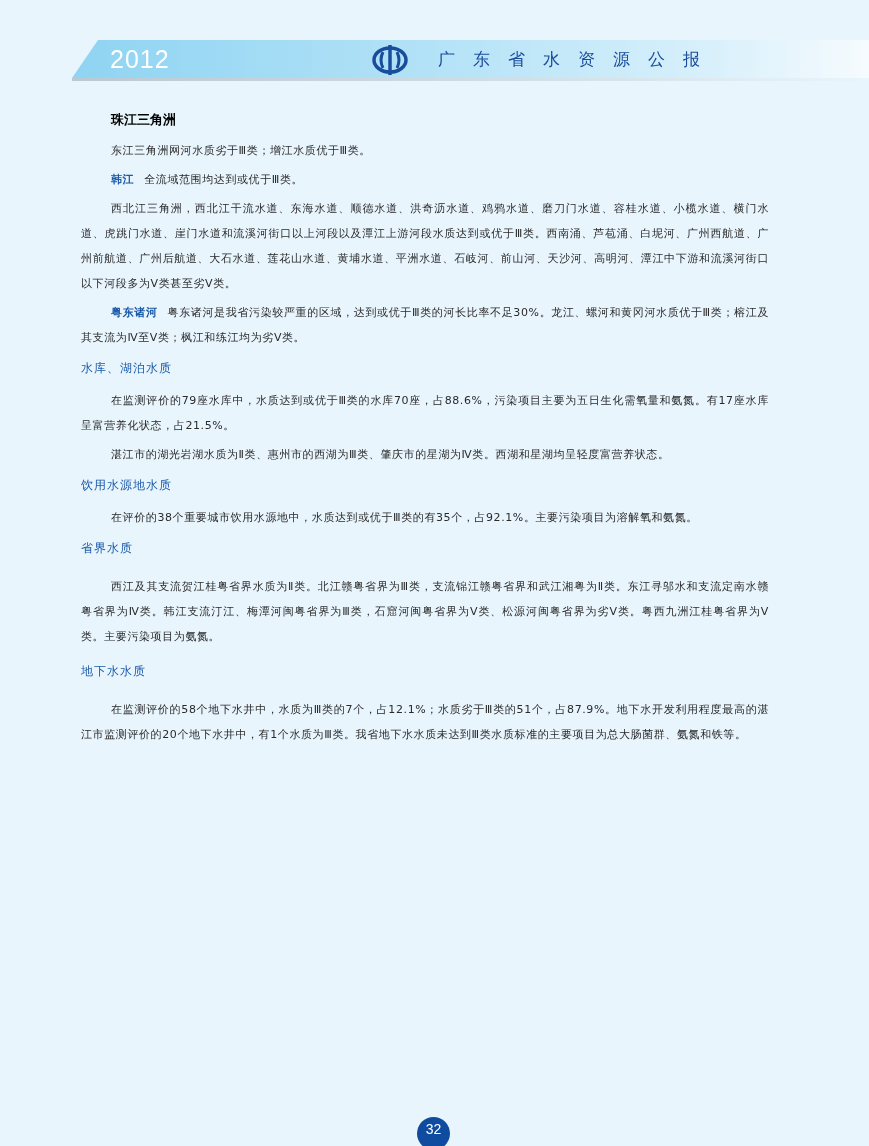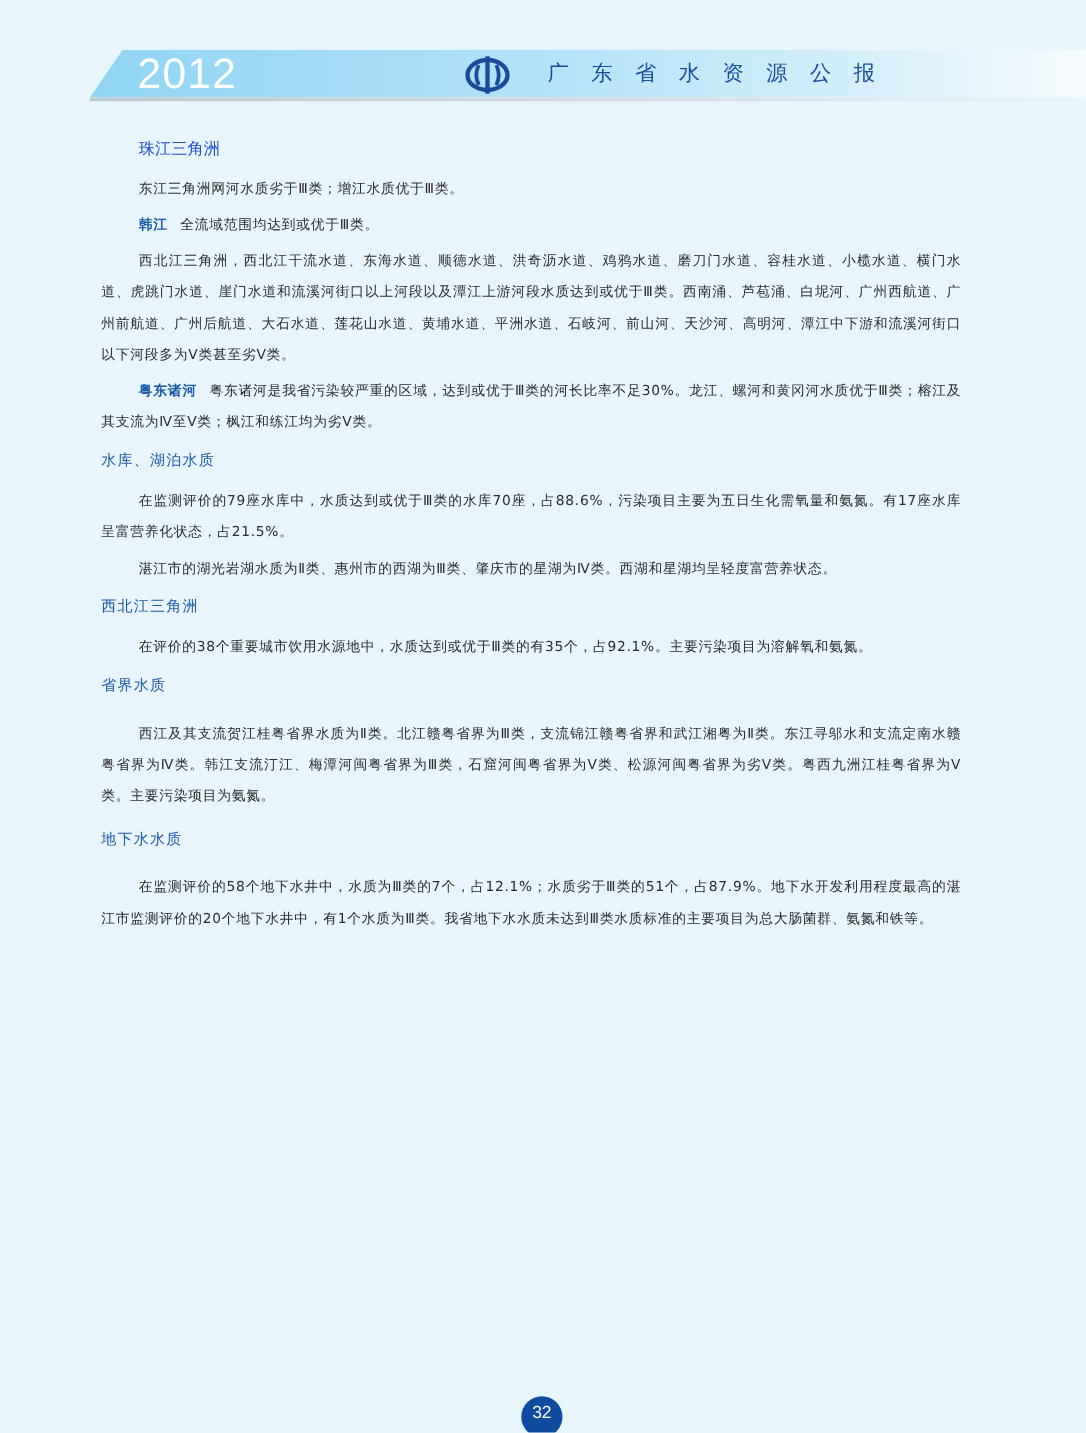--- a/index.html
+++ b/index.html
@@ -14,35 +14,35 @@
     position: absolute; left: 72px; top: 40px; width: 797px; height: 38px;
     background: linear-gradient(90deg, #8fd4f2 0%, #b3e2f7 45%, #d8f0fb 80%, #f6fbfe 100%);
     clip-path: polygon(26px 0, 100% 0, 100% 100%, 0 100%);
   }
   .banner-shadow {
     position: absolute; left: 72px; top: 78px; width: 797px; height: 3px;
     background: linear-gradient(90deg, #b9c9d3, #d9e3ea 70%, #e8f5fd);
   }
   .year {
     position: absolute; left: 110px; top: 40px; height: 38px; line-height: 38px;
-    font-family: "Liberation Sans", sans-serif; font-size: 34px; color: #ffffff;
+    font-family: "Liberation Sans", sans-serif; font-size: 25px; color: #ffffff;
     letter-spacing: 1px;
   }
   .logo {
     position: absolute; left: 371px; top: 44px; width: 38px; height: 32px;
   }
   .title {
     position: absolute; left: 438px; top: 40px; height: 38px; line-height: 38px;
     font-size: 17px; color: #1a4c9c; letter-spacing: 18px;
   }
   .content {
     position: absolute; left: 81px; top: 110px; width: 688px;
   }
   .sub-heading {
-    color: #1d4ed8; font-weight: normal; font-size: 13px; margin: 0 0 8px 30px; height: 20px; line-height: 20px;
+    color: #000000; font-weight: bold; font-size: 13px; margin: 0 0 8px 30px; height: 20px; line-height: 20px;
   }
   p {
     margin: 0 0 4px 0; font-size: 11px; line-height: 25px; text-indent: 30px;
     text-align: justify; letter-spacing: 0.6px;
   }
   p .lead { color: #1a5aa8; font-weight: bold; margin-right: 10px; }
   h2 {
     color: #1a5aa8; font-size: 12px; font-weight: normal; margin: 6px 0 8px 0;
     height: 24px; line-height: 24px; letter-spacing: 1px;
   }
@@ -71,21 +71,21 @@
   <p>东江三角洲网河水质劣于Ⅲ类；增江水质优于Ⅲ类。</p>
   <p><span class="lead">韩江</span><span>全流域范围均达到或优于Ⅲ类。</span></p>
 
   <p>西北江三角洲，西北江干流水道、东海水道、顺德水道、洪奇沥水道、鸡鸦水道、磨刀门水道、容桂水道、小榄水道、横门水道、虎跳门水道、崖门水道和流溪河街口以上河段以及潭江上游河段水质达到或优于Ⅲ类。西南涌、芦苞涌、白坭河、广州西航道、广州前航道、广州后航道、大石水道、莲花山水道、黄埔水道、平洲水道、石岐河、前山河、天沙河、高明河、潭江中下游和流溪河街口以下河段多为Ⅴ类甚至劣Ⅴ类。</p>
   <p><span class="lead">粤东诸河</span><span>粤东诸河是我省污染较严重的区域，达到或优于Ⅲ类的河长比率不足30%。龙江、螺河和黄冈河水质优于Ⅲ类；榕江及其支流为Ⅳ至Ⅴ类；枫江和练江均为劣Ⅴ类。</span></p>
 
   <h2>水库、湖泊水质</h2>
   <p>在监测评价的79座水库中，水质达到或优于Ⅲ类的水库70座，占88.6%，污染项目主要为五日生化需氧量和氨氮。有17座水库呈富营养化状态，占21.5%。</p>
   <p>湛江市的湖光岩湖水质为Ⅱ类、惠州市的西湖为Ⅲ类、肇庆市的星湖为Ⅳ类。西湖和星湖均呈轻度富营养状态。</p>
 
-  <h2>西北江三角洲</h2>
+  <h2>饮用水源地水质</h2>
   <p>在评价的38个重要城市饮用水源地中，水质达到或优于Ⅲ类的有35个，占92.1%。主要污染项目为溶解氧和氨氮。</p>
 
   <h2 style="margin-bottom:14px">省界水质</h2>
   <p>西江及其支流贺江桂粤省界水质为Ⅱ类。北江赣粤省界为Ⅲ类，支流锦江赣粤省界和武江湘粤为Ⅱ类。东江寻邬水和支流定南水赣粤省界为Ⅳ类。韩江支流汀江、梅潭河闽粤省界为Ⅲ类，石窟河闽粤省界为Ⅴ类、松源河闽粤省界为劣Ⅴ类。粤西九洲江桂粤省界为Ⅴ类。主要污染项目为氨氮。</p>
 
   <h2 style="margin-top:10px;margin-bottom:14px">地下水水质</h2>
   <p>在监测评价的58个地下水井中，水质为Ⅲ类的7个，占12.1%；水质劣于Ⅲ类的51个，占87.9%。地下水开发利用程度最高的湛江市监测评价的20个地下水井中，有1个水质为Ⅲ类。我省地下水水质未达到Ⅲ类水质标准的主要项目为总大肠菌群、氨氮和铁等。</p>
 </div>
 
 <div class="page-num">32</div>

